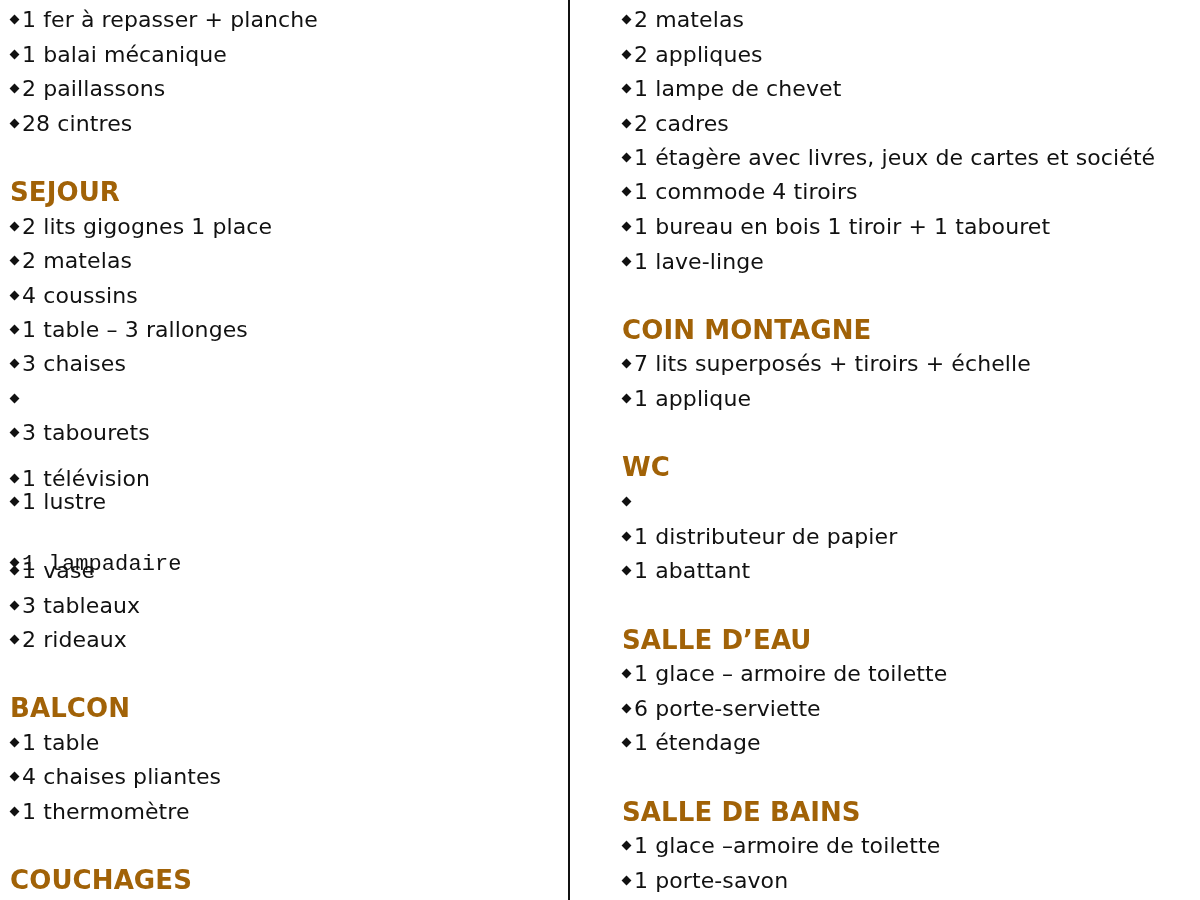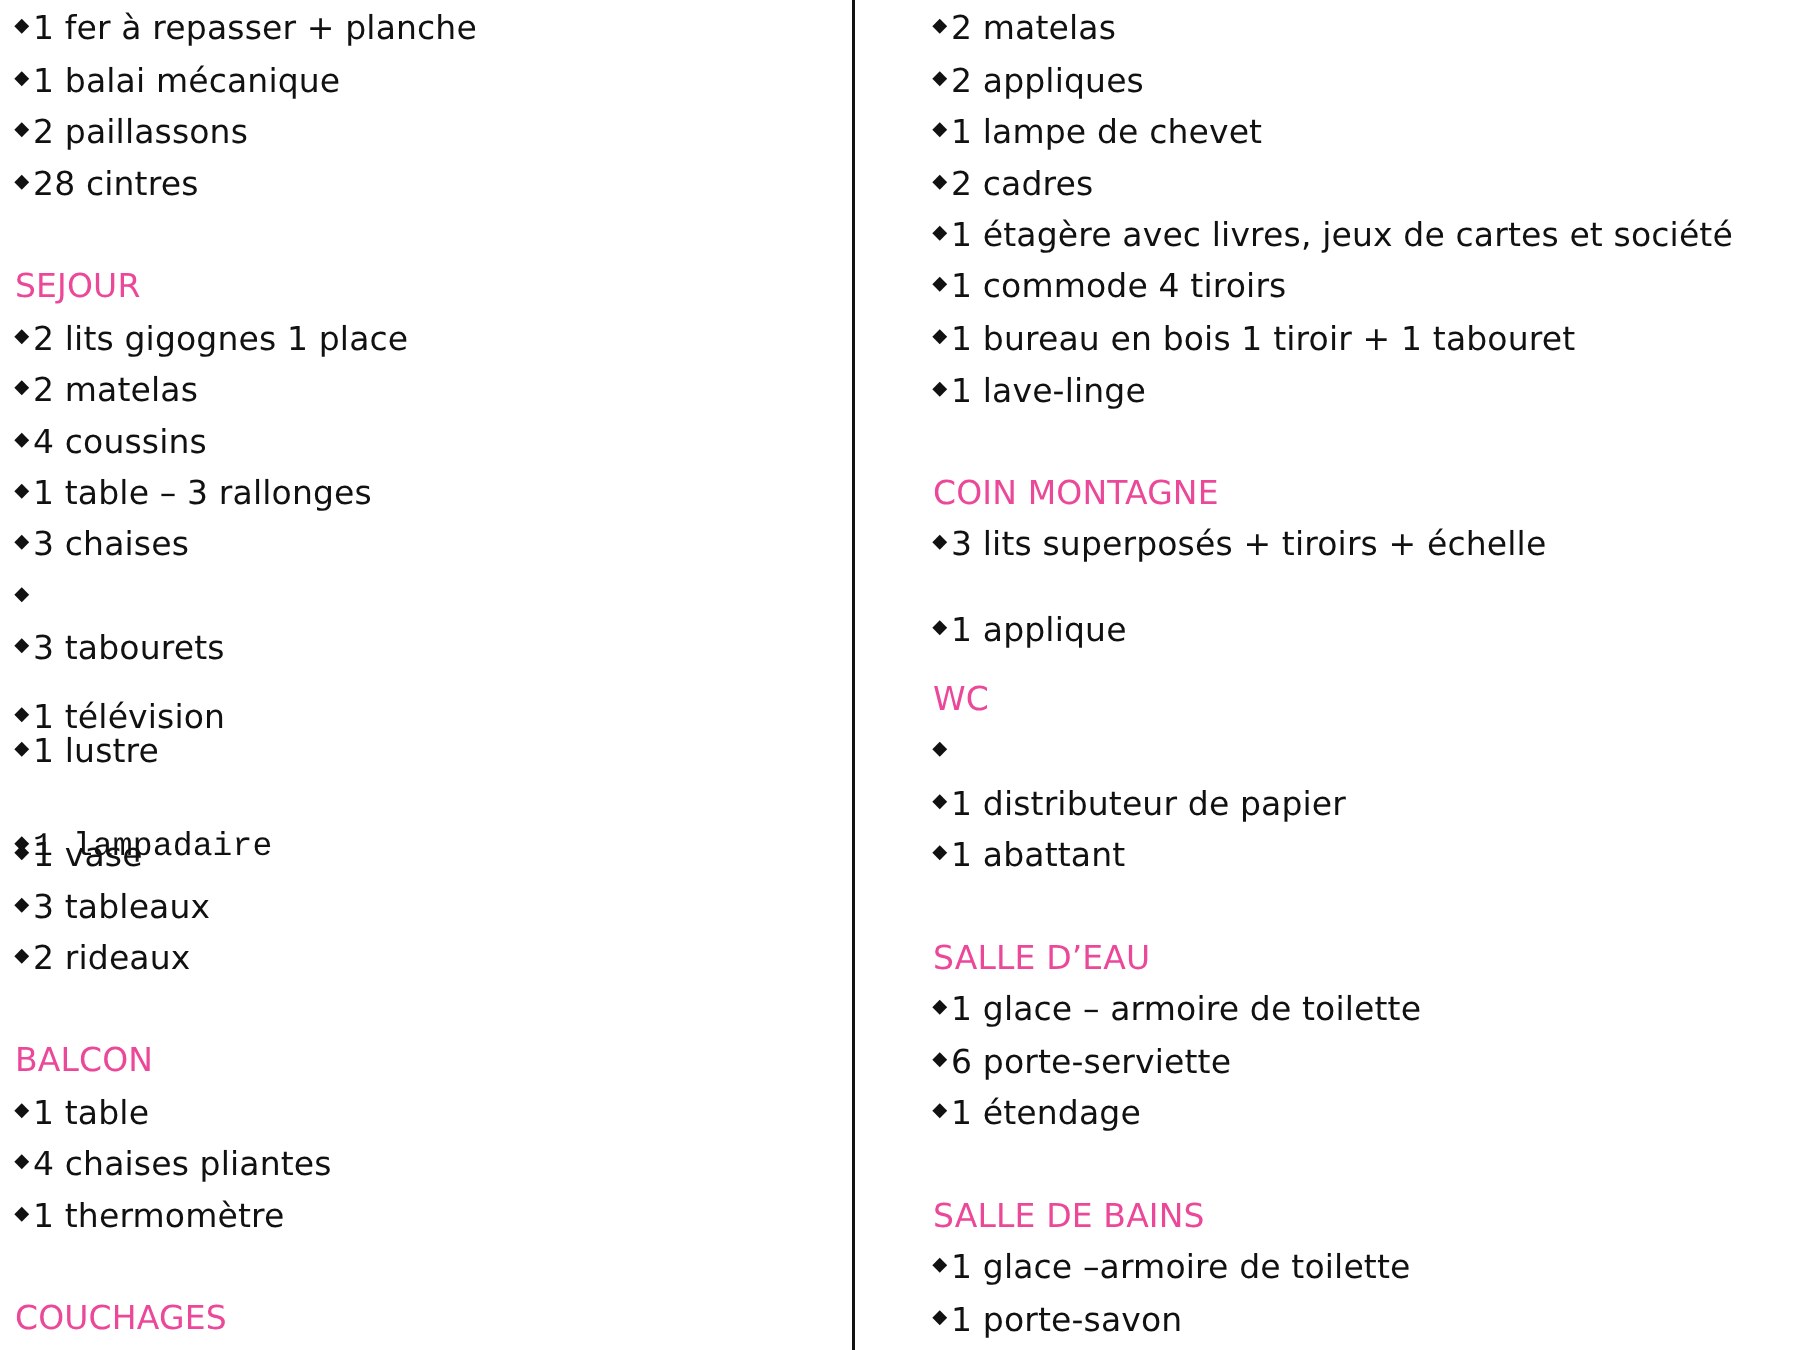--- a/index.html
+++ b/index.html
@@ -16,21 +16,21 @@
     position: absolute; left: 568px; top: 0; width: 2px; height: 900px;
     background: #111111;
   }
   .line {
     position: absolute; left: 0;
     height: 34px; line-height: 34px;
     font-size: 22px; white-space: nowrap;
     letter-spacing: 0.1px;
   }
   .heading {
-    color: #ec4899; font-weight: normal; font-size: 22px;
+    color: #a16207; font-weight: bold; font-size: 26px;
   }
   .bullet {
     display: inline-block; width: 7px; height: 7px; background: #111;
     transform: rotate(45deg); margin: 0 4px 0 1px; vertical-align: middle;
     position: relative; top: -2px;
   }
 </style>
 </head>
 <body>
 
@@ -63,22 +63,22 @@
 <div class="col col-right" id="col-right">
     <div class="line" style="top: 3px;"><span class="bullet"></span><span>2 matelas</span></div>
     <div class="line" style="top: 38px;"><span class="bullet"></span><span>2 appliques</span></div>
     <div class="line" style="top: 72px;"><span class="bullet"></span><span>1 lampe de chevet</span></div>
     <div class="line" style="top: 107px;"><span class="bullet"></span><span>2 cadres</span></div>
     <div class="line" style="top: 141px;"><span class="bullet"></span><span>1 étagère avec livres, jeux de cartes et société</span></div>
     <div class="line" style="top: 175px;"><span class="bullet"></span><span>1 commode 4 tiroirs</span></div>
     <div class="line" style="top: 210px;"><span class="bullet"></span><span>1 bureau en bois 1 tiroir + 1 tabouret</span></div>
     <div class="line" style="top: 245px;"><span class="bullet"></span><span>1 lave-linge</span></div>
     <div class="line heading" style="top: 313px;">COIN MONTAGNE</div>
-    <div class="line" style="top: 347px;"><span class="bullet"></span><span>3 lits superposés + tiroirs + échelle</span></div>
-    <div class="line" style="top: 404px;"><span class="bullet"></span><span>1 applique</span></div>
+    <div class="line" style="top: 347px;"><span class="bullet"></span><span>7 lits superposés + tiroirs + échelle</span></div>
+    <div class="line" style="top: 382px;"><span class="bullet"></span><span>1 applique</span></div>
     <div class="line heading" style="top: 450px;">WC</div>
     <div class="line" style="top: 485px;"><span class="bullet"></span></div>
     <div class="line" style="top: 520px; text-align: right;"><span class="bullet"></span><span>1 distributeur de papier</span></div>
     <div class="line" style="top: 554px;"><span class="bullet"></span><span>1 abattant</span></div>
     <div class="line heading" style="top: 623px;">SALLE D’EAU</div>
     <div class="line" style="top: 657px;"><span class="bullet"></span><span>1 glace – armoire de toilette</span></div>
     <div class="line" style="top: 692px;"><span class="bullet"></span><span>6 porte-serviette</span></div>
     <div class="line" style="top: 726px;"><span class="bullet"></span><span>1 étendage</span></div>
     <div class="line heading" style="top: 795px;">SALLE DE BAINS</div>
     <div class="line" style="top: 829px;"><span class="bullet"></span><span>1 glace –armoire de toilette</span></div>

